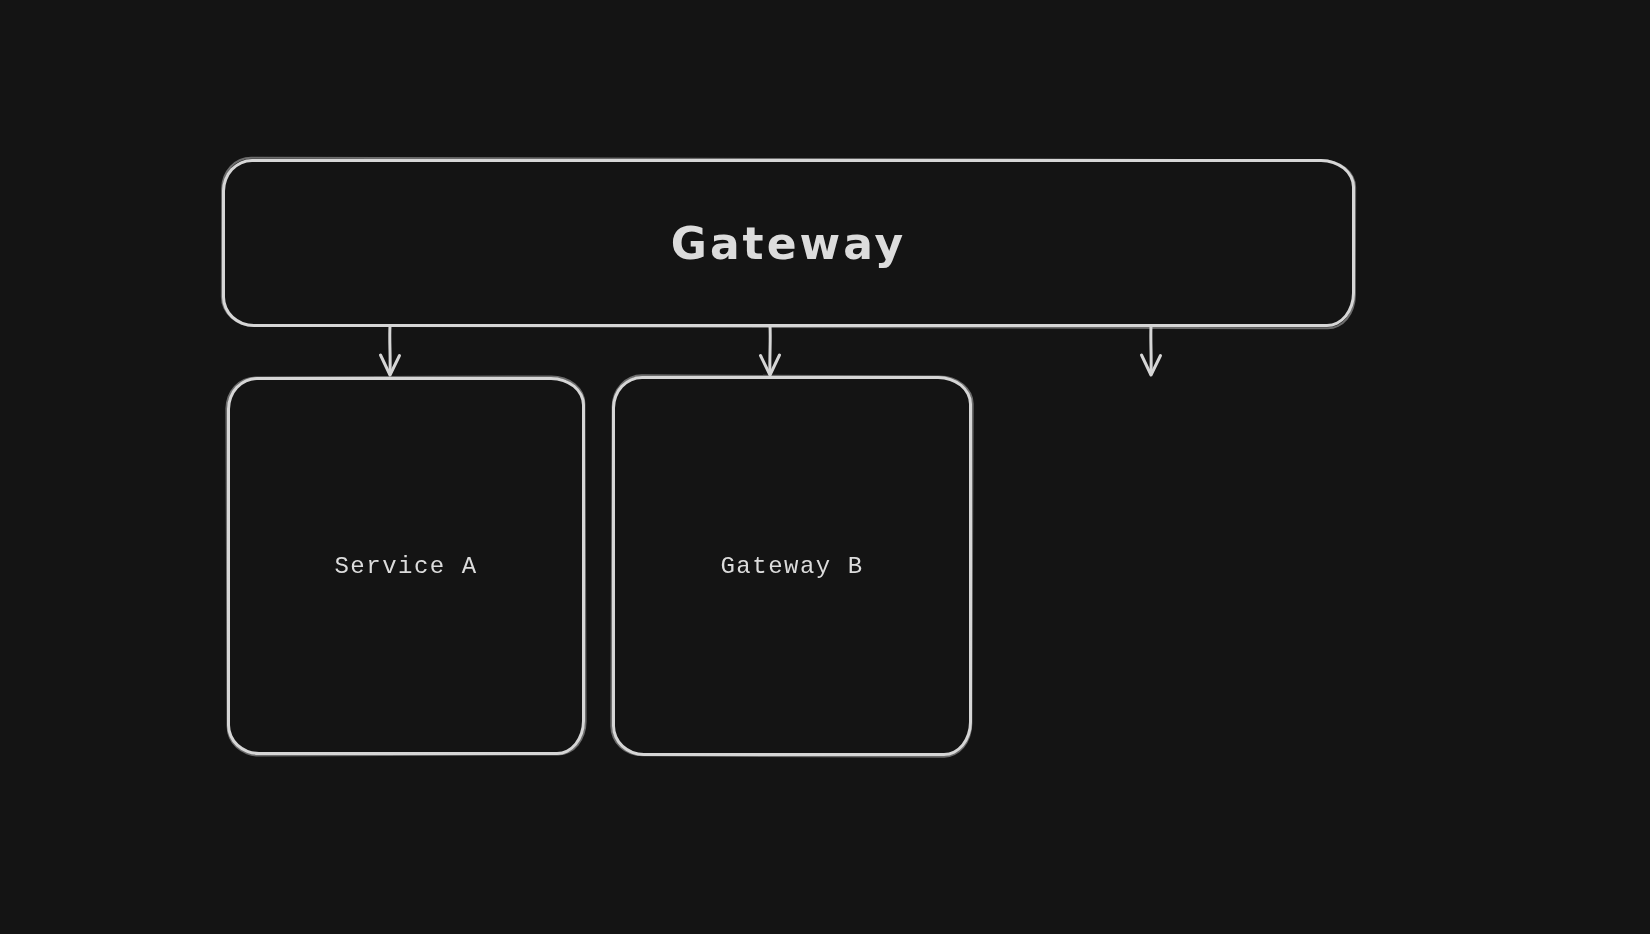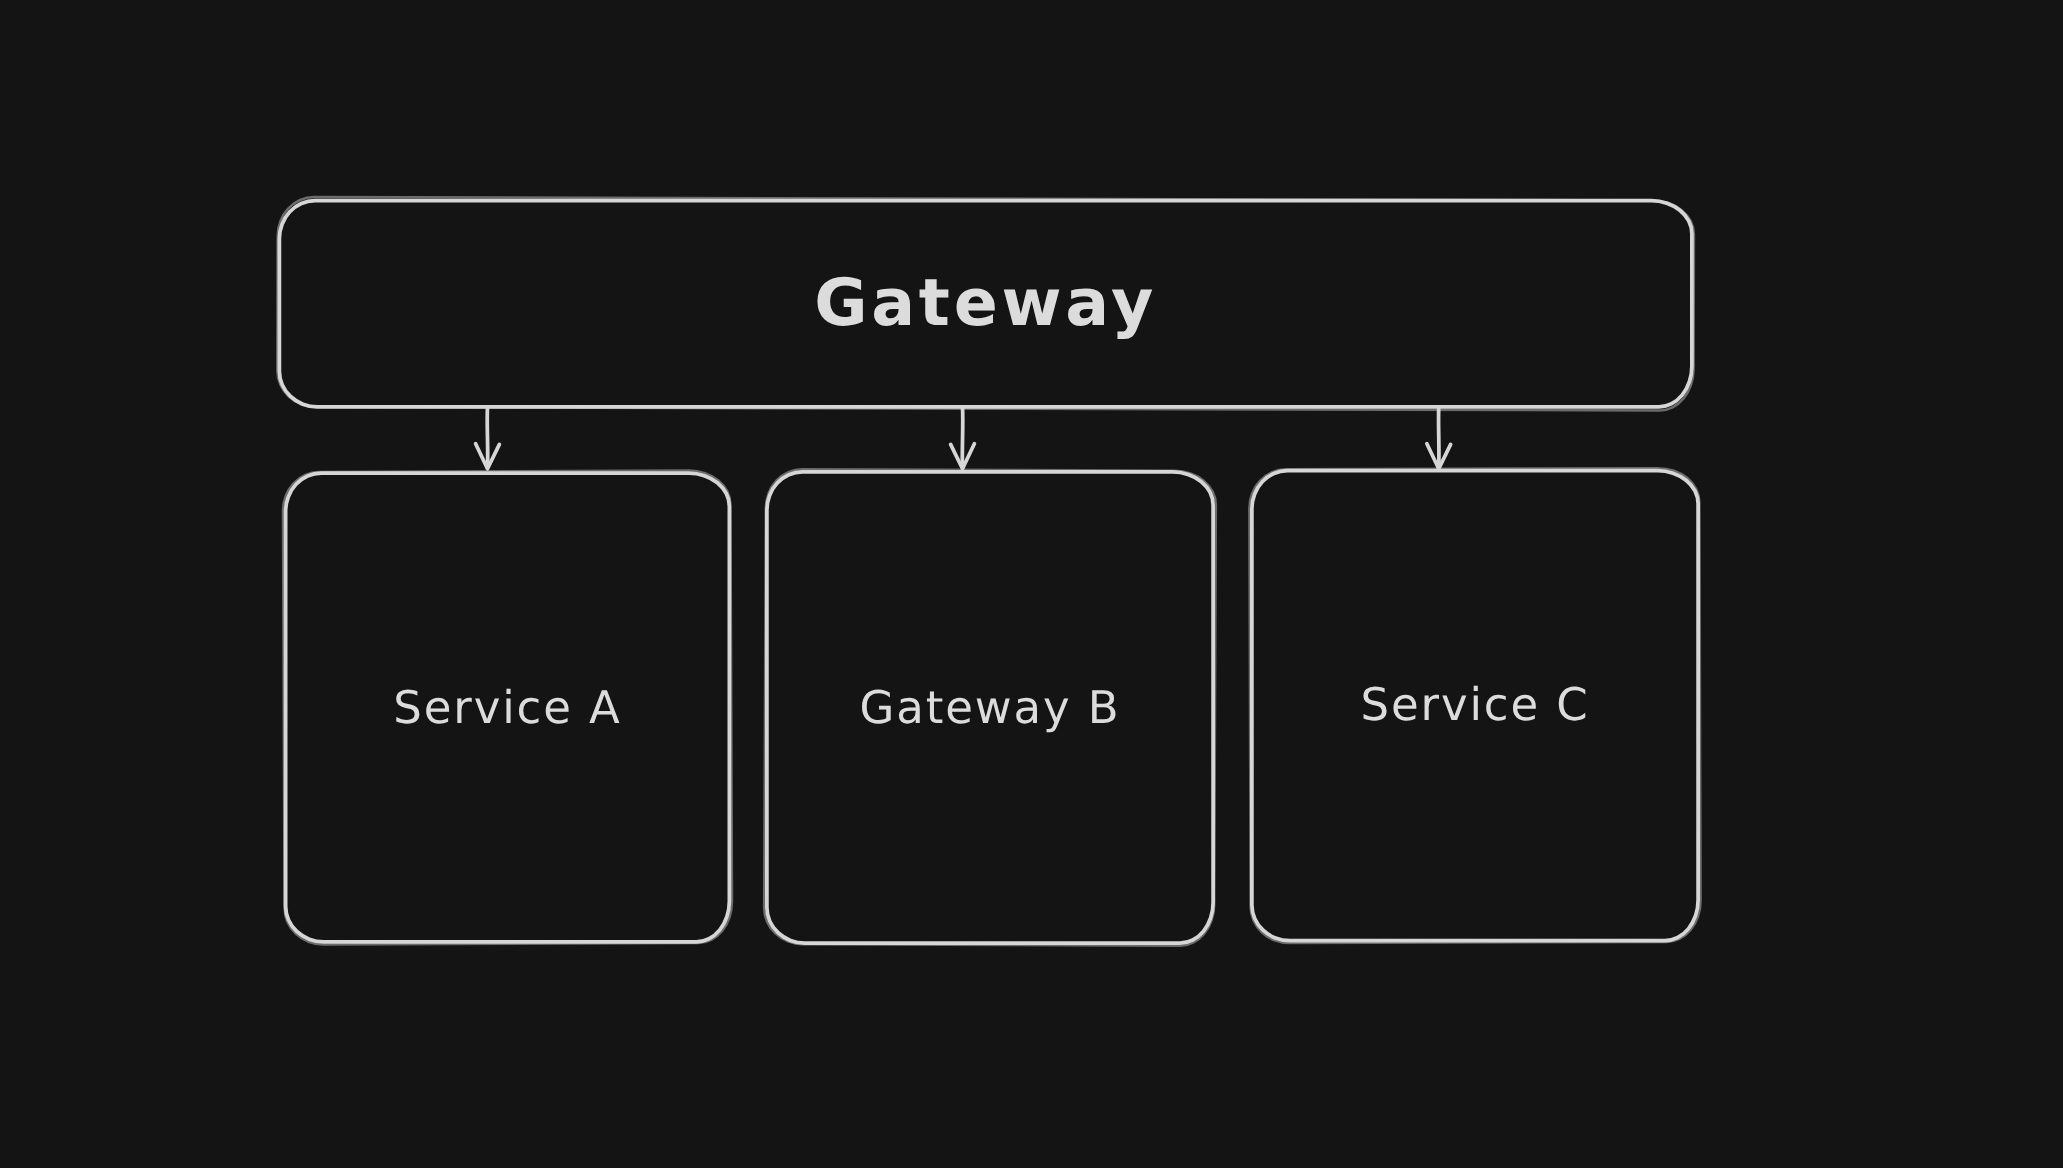--- a/index.html
+++ b/index.html
@@ -75,28 +75,29 @@
     height: 379px;
   }
   .node-service-c::before { transform: rotate(-0.18deg); }
 
   .label {
     color: var(--text);
     white-space: nowrap;
     user-select: none;
   }
   .label-gateway {
-    font-size: 52px;
+    font-size: 44px;
     font-weight: 700;
     letter-spacing: 3px;
   }
   .label-service {
-    font-size: 36px;
+    font-size: 24px;
     font-weight: 400;
     letter-spacing: 1.5px;
+    font-family: Liberation Mono, monospace;
   }
 
   .arrow {
     position: absolute;
     top: 325px;
     width: 40px;
     height: 54px;
     overflow: visible;
     cursor: pointer;
   }
@@ -136,17 +137,14 @@
   </svg>
 
   <div class="node node-service node-service-a">
     <span class="label label-service">Service A</span>
   </div>
 
   <div class="node node-service node-service-b">
     <span class="label label-service">Gateway B</span>
   </div>
 
-  <div class="node node-service node-service-c">
-    <span class="label label-service">Service C</span>
-  </div>
 
 </div>
 
 </body></html>

